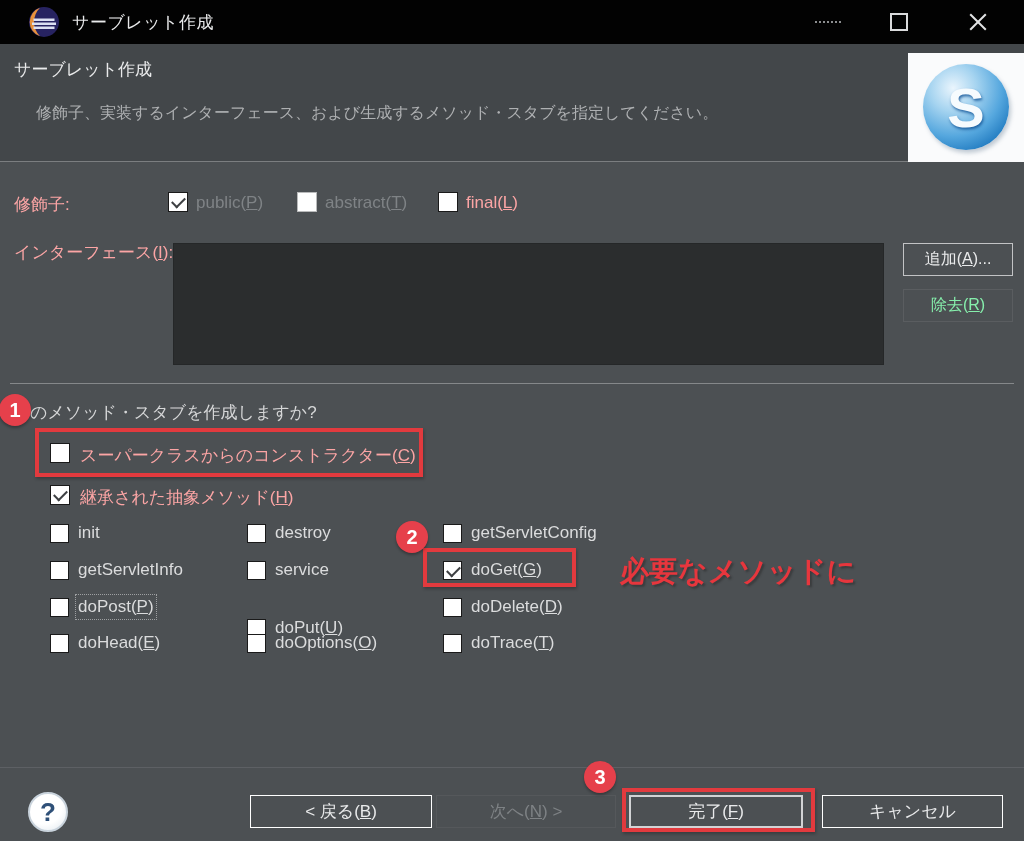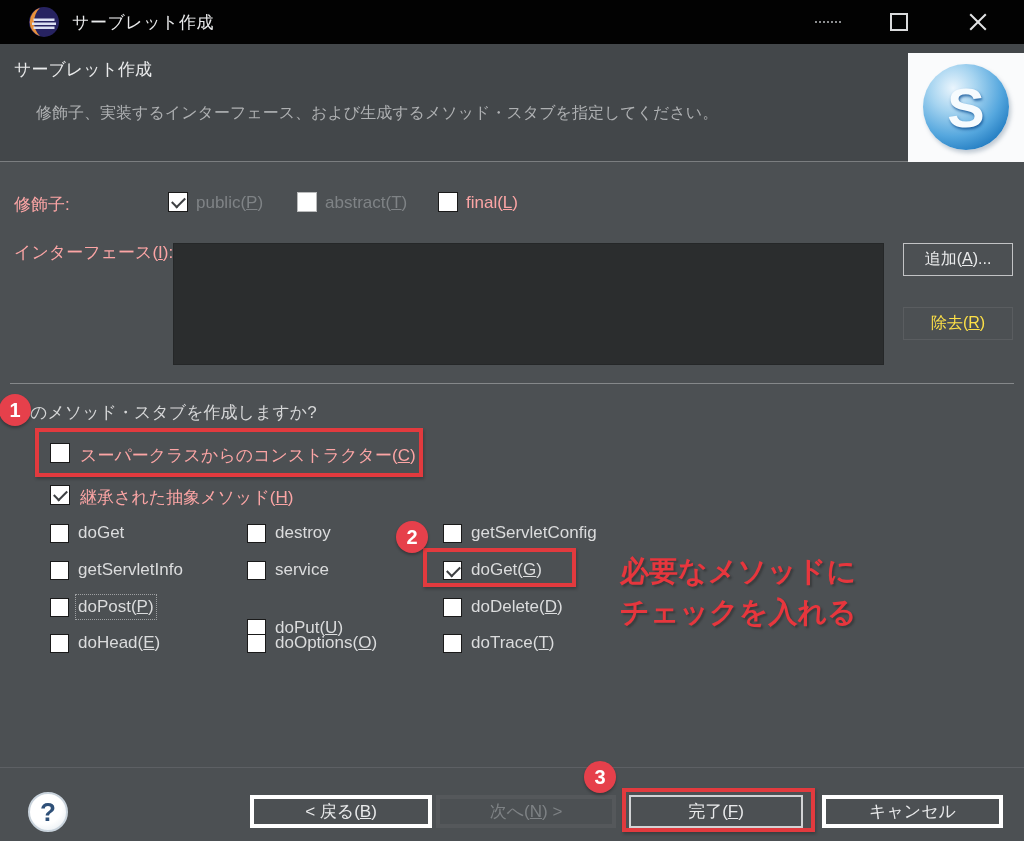--- a/index.html
+++ b/index.html
@@ -35,36 +35,36 @@
   .lbl { position:absolute; font-size:17px; color:#fca5a5; white-space:nowrap; }
   .dim { color:#7F8386 !important; }
   .mn { text-decoration:underline; }
   .cb { position:absolute; width:20px; height:20px; background:#FFFFFF; border:1px solid #1A1A1A; }
   .cb.checked::after { content:""; position:absolute; left:3px; top:4px; width:11px; height:6px;
                        border-left:2px solid #3E4043; border-bottom:2px solid #3E4043; transform:rotate(-45deg); }
 
   .listbox { position:absolute; left:173px; top:243px; width:711px; height:122px; background:#2B2D2E; border:1px solid #252728; }
   .side-btn { position:absolute; left:903px; width:110px; height:33px; background:transparent; border:1px solid #C2C3C5;
               color:#E9EAEB; font-size:16px; display:flex; align-items:center; justify-content:center; white-space:nowrap; }
-  .side-btn.disabled { border-color:#5A5D60; color:#fde047;margin-top:18px; }
+  .side-btn.disabled { border-color:#5A5D60; color:#86efac; }
 
   .hsep { position:absolute; left:10px; width:1004px; border-top:1px solid #85888A; }
 
   .stub-cell { position:absolute; display:flex; align-items:center; }
   .stub-cell .cb { position:relative; width:19px; height:19px; flex:0 0 19px; }
   .stub-cell .cb-label { margin-left:9px; font-size:17px; color:#DBDCDD; white-space:nowrap; }
   .cb-label.focus { outline:1px dotted #9EA0A2; outline-offset:2px; }
 
   
   .fsep { position:absolute; left:0; top:767px; width:1024px; border-top:1px solid #5D6064; }
   .help-btn { position:absolute; left:28px; top:792px; width:40px; height:40px; border-radius:50%;
               background:radial-gradient(circle at 40% 35%, #FFFFFF 55%, #DEE6ED 100%);
               border:2px solid #C9D3DC; display:flex; align-items:center; justify-content:center;
               color:#2F5078; font-size:26px; font-weight:bold; }
-  .f-btn { position:absolute; top:795px; height:33px; background:transparent; border:4px solid #ffffff;
+  .f-btn { position:absolute; top:795px; height:33px; background:transparent; border:1px solid #ffffff;
            color:#E9EAEB; font-size:17px; display:flex; align-items:center; justify-content:center; white-space:nowrap; }
   .f-btn.disabled { border-color:#55585B; color:#7E8285; }
   .f-btn.default { border:2px solid #D2D3D5; }
 
   
   .badge { position:absolute; width:32px; height:32px; border-radius:50%; display:flex; align-items:center;
            justify-content:center; color:#FFFFFF; font-size:20px; font-weight:bold; z-index:30;
            box-shadow:0 2px 3px rgba(0,0,0,.3); }
   .hlbox { position:absolute; border:4px solid transparent; z-index:25; box-shadow:1px 2px 3px rgba(0,0,0,.25); }
   .note { position:absolute; left:620px; top:551px; font-size:29px; font-weight:bold; line-height:41px;
@@ -131,21 +131,21 @@
   <div class="lbl" style="left:30px;top:401px;color:#D6D7D8">のメソッド・スタブを作成しますか?</div>
 
   <span class="cb" style="left:50px;top:443px"></span>
   <div class="lbl" style="left:80px;top:444px"><span>スーパークラスからのコンストラクター(</span><span class="mn">C</span><span>)</span></div>
 
   <span class="cb checked" style="left:50px;top:485px"></span>
   <div class="lbl" style="left:80px;top:486px"><span>継承された抽象メソッド(</span><span class="mn">H</span><span>)</span></div>
 
   <div class="stub-cell" style="left:50px;top:523px">
     <span class="cb"></span>
-    <span class="cb-label"><span>doGet</span><span class="mn"></span><span></span></span>
+    <span class="cb-label"><span>init</span><span class="mn"></span><span></span></span>
   </div>
   <div class="stub-cell" style="left:247px;top:523px">
     <span class="cb"></span>
     <span class="cb-label"><span>destroy</span><span class="mn"></span><span></span></span>
   </div>
   <div class="stub-cell" style="left:443px;top:523px">
     <span class="cb"></span>
     <span class="cb-label"><span>getServletConfig</span><span class="mn"></span><span></span></span>
   </div>
 
@@ -207,19 +207,18 @@
     </div>
 
   <div class="badge" style="left: -1px; top: 394px; background: rgb(230, 64, 75);">1</div>
   <div class="hlbox" style="left: 35px; top: 428px; width: 388px; height: 49px; border-color: rgb(226, 58, 62);"></div>
 
   <div class="badge" style="left: 396px; top: 521px; background: rgb(230, 64, 75);">2</div>
   <div class="hlbox" style="left: 423px; top: 548px; width: 153px; height: 39px; border-color: rgb(226, 58, 62);"></div>
 
   <div class="note" style="color: rgb(231, 54, 61);">
     <div>必要なメソッドに</div>
-    <div>チェックを入れる</div>
   </div>
 
   <div class="badge" style="left: 584px; top: 761px; background: rgb(230, 64, 75);">3</div>
   <div class="hlbox" style="left: 622px; top: 788px; width: 193px; height: 44px; border-color: rgb(226, 58, 62);"></div>
 
 </div>
 
 </body></html>

